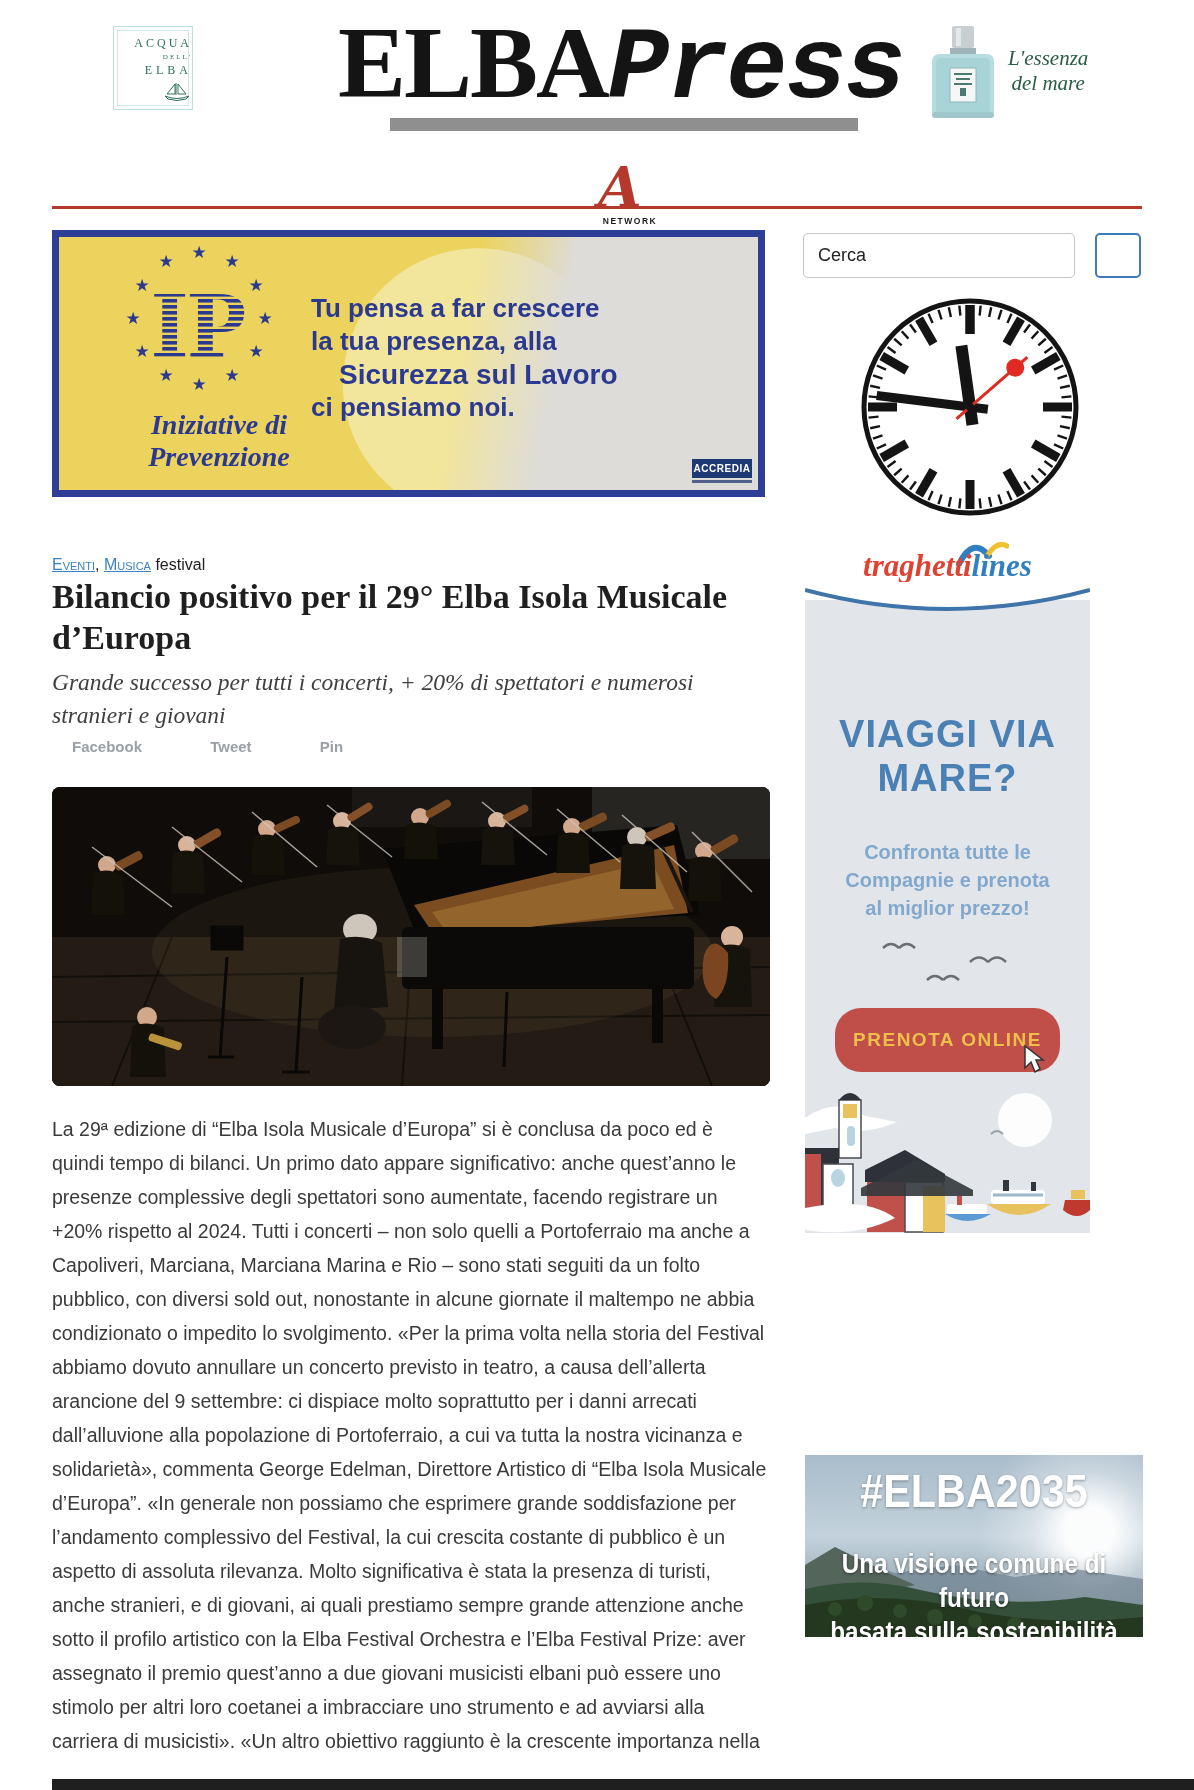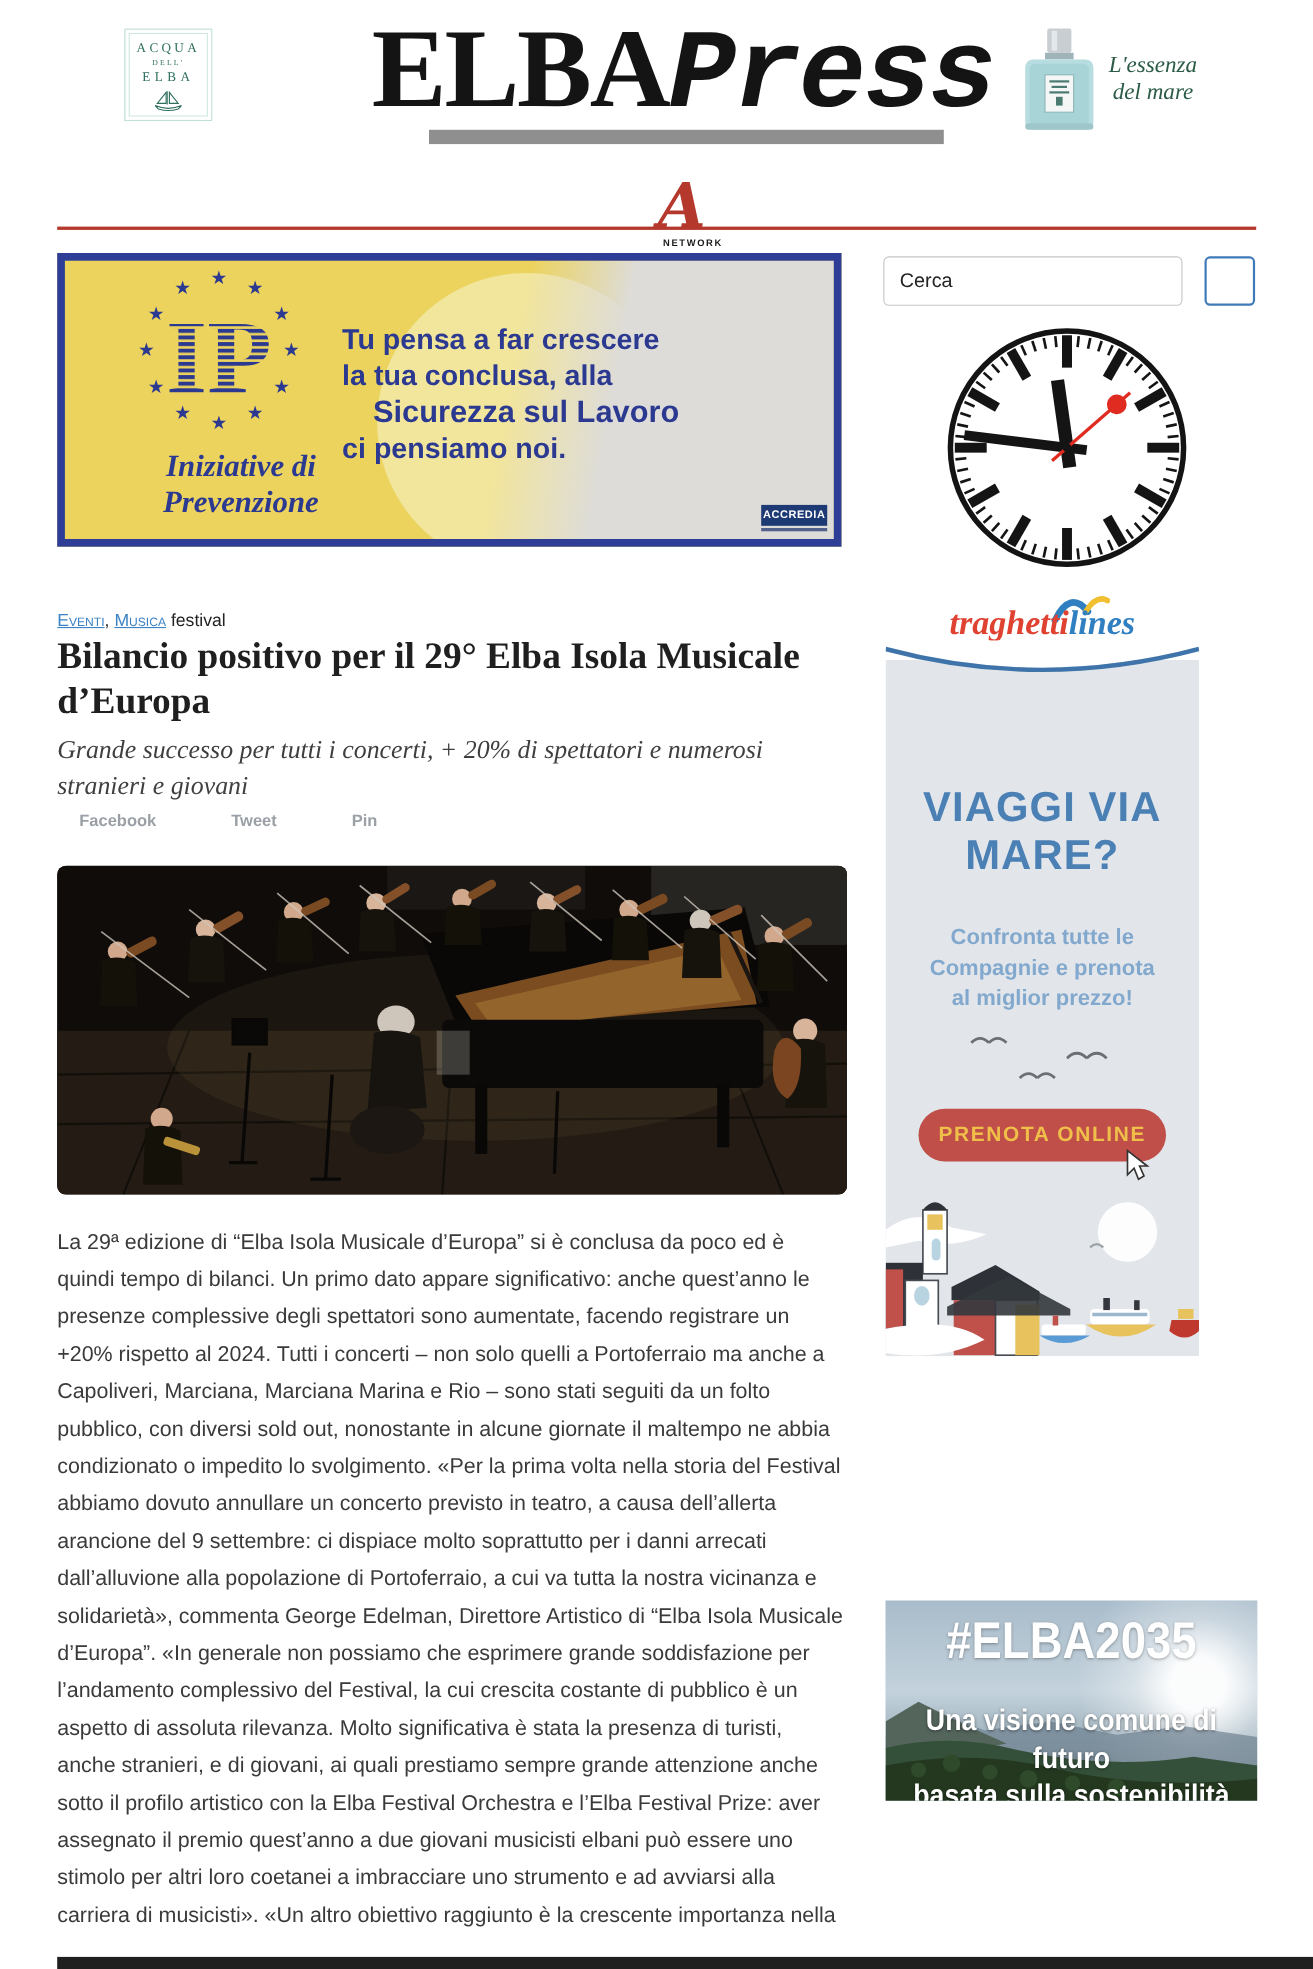--- a/index.html
+++ b/index.html
@@ -3,21 +3,21 @@
 <meta charset="utf-8">
 <style>
   html,body{margin:0;padding:0;background:#fff;}
   #page{position:relative;width:1194px;height:1790px;background:#fff;overflow:hidden;
         font-family:"Liberation Sans",sans-serif;}
   .abs{position:absolute;}
 
   
   .acqua-logo{left:113px;top:26px;width:78px;height:82px;border:1px solid #bfe0d6;
     box-shadow:0 0 0 3px #fff inset,0 0 0 4px #cde8de inset;background:#fff;
-    text-align:center;color:#2f6f5f;font-family:"Liberation Serif",serif;}
+    text-align:right;color:#2f6f5f;font-family:"Liberation Serif",serif;}
   .acqua-l1{margin-top:9px;font-size:12px;letter-spacing:3px;}
   .acqua-l2{font-size:7px;letter-spacing:2px;margin-top:2px;}
   .acqua-l3{font-size:12px;letter-spacing:4px;margin-top:2px;}
   .masthead{left:338px;top:12px;font-family:"Liberation Serif",serif;font-weight:bold;
     font-size:102px;line-height:1;color:#141414;letter-spacing:-2px;white-space:nowrap;}
   .masthead .it{font-style:italic;font-family:Liberation Mono, monospace;}
   .mast-bar{left:390px;top:118px;width:468px;height:13px;background:#8f8f8f;}
   .essenza{left:1008px;top:46px;font-family:"Liberation Serif",serif;font-style:italic;
     font-size:21px;line-height:25px;color:#2c5c47;text-align:center;}
 
@@ -76,21 +76,21 @@
   
   .tl-ad{left:805px;top:540px;width:285px;height:693px;background:#fff;overflow:hidden;cursor:pointer;}
   .tl-logo{position:absolute;left:0;top:8px;width:100%;text-align:center;
     font-family:"Liberation Serif",serif;font-style:italic;font-weight:bold;font-size:31px;}
   .tl-red{color:#e04231;margin-top:48px;} .tl-blue{color:#2f7fc1;}
   .tl-body{position:absolute;left:0;top:60px;width:285px;height:633px;background:#e2e6eb;}
   .tl-title{position:absolute;left:0;top:112px;width:100%;text-align:center;color:#4b80b5;
     font-weight:bold;font-size:38px;line-height:44px;letter-spacing:1px;}
   .tl-sub{position:absolute;left:0;top:238px;width:100%;text-align:center;color:#82a8cd;
     font-size:20px;line-height:28px;font-weight:bold;}
-  .tl-btn{position:absolute;left:30px;top:408px;width:225px;height:48px;background:#bf4f48;
+  .tl-btn{position:absolute;left:30px;top:408px;width:225px;height:64px;background:#bf4f48;
     border:none;border-radius:26px;color:#f0bf4a;font-weight:bold;font-size:19px;
     letter-spacing:1.5px;cursor:pointer;font-family:"Liberation Sans",sans-serif;}
 
   
   .eu-ad{left:805px;top:1240px;width:285px;height:208px;cursor:pointer;
     background:linear-gradient(180deg,#1c63ad 0%,#17549a 70%,#134a8e 100%);}
   .eu-logo-row{position:absolute;left:0;top:62px;width:100%;text-align:center;color:#fff;
     font-size:44px;font-weight:bold;letter-spacing:-1px;}
   .eu-caption{position:absolute;left:0;top:152px;width:100%;text-align:center;color:#fff;
     font-weight:bold;font-size:23px;letter-spacing:1px;transform:scaleX(.82);}
@@ -175,21 +175,21 @@
           <text x="77" y="22">★</text>
       </g>
       <text x="110" y="112" text-anchor="middle" font-family="Liberation Serif,serif" font-weight="bold" font-size="96" fill="url(#stripes)">IP</text>
     </svg>
     <div class="abs prev-brand">
       <div>Iniziative di</div>
       <div>Prevenzione</div>
     </div>
     <div class="abs prev-text">
       <div>Tu pensa a far crescere</div>
-      <div>la tua conclusa, alla</div>
+      <div>la tua presenza, alla</div>
       <div class="heavy">Sicurezza sul Lavoro</div>
       <div>ci pensiamo noi.</div>
     </div>
     <div class="abs accredia">ACCREDIA</div>
     <div class="abs accredia-sub"></div>
   </div>
 
   <input class="abs search-input" type="text" placeholder="Cerca" style="">
   <button class="abs search-btn"></button>
 

